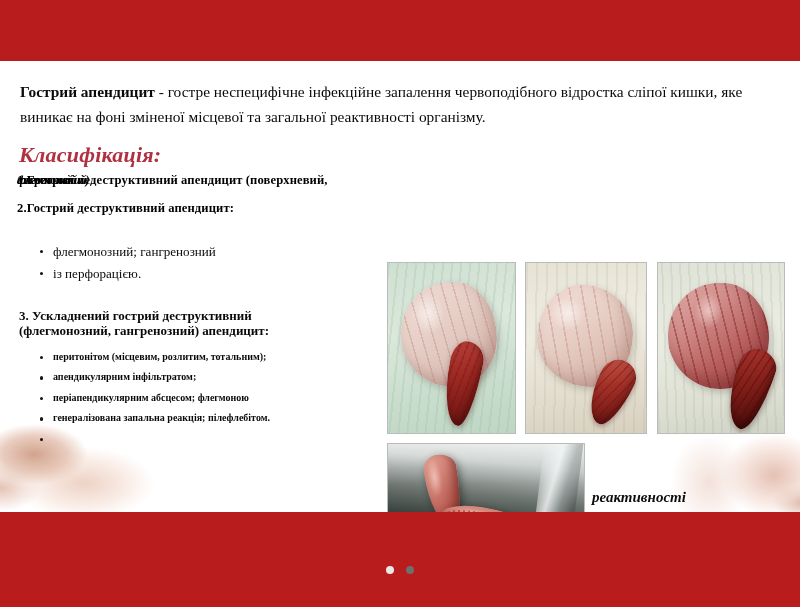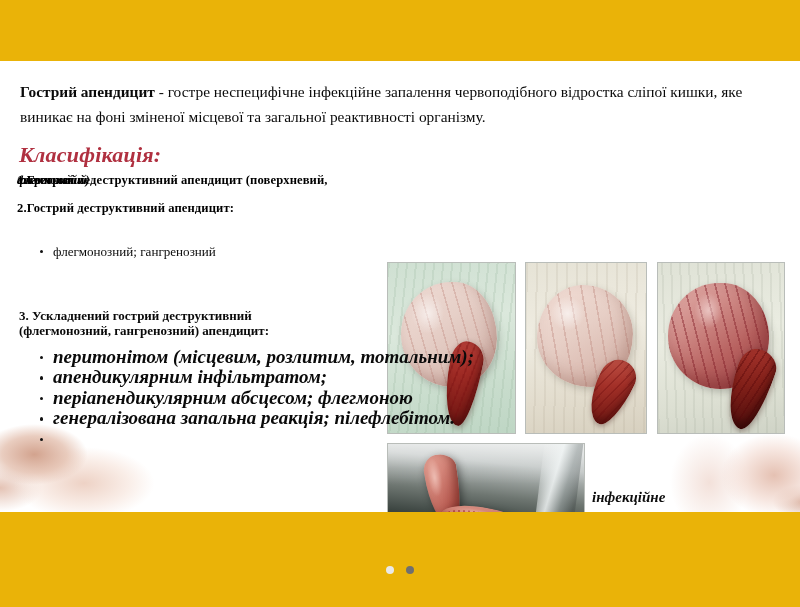--- a/index.html
+++ b/index.html
@@ -9,21 +9,21 @@
     height: 607px;
     background: #000000;
     overflow: hidden;
     font-family: "Liberation Serif", "DejaVu Serif", serif;
   }
 
   #viewer {
     position: relative;
     width: 800px;
     height: 607px;
-    background: #eab308;
+    background: #b91c1c;
   }
 
   
   #slide {
     position: absolute;
     left: 0;
     top: 61px;
     width: 800px;
     height: 451px;
     background: #ffffff;
@@ -154,21 +154,21 @@
     font-size: 13px;
     font-weight: bold;
     color: #0a0a0a;
     white-space: nowrap;
     line-height: 19px;
   }
   #sub-3a { top: 245px; }
   #sub-3b { top: 260px; }
 
   #bullets-b { left: 37px; top: 286px; }
-  #bullets-b li { font-weight: bold; font-size: 19px; line-height: 20.4px; font-style: italic; }
+  #bullets-b li { font-weight: bold; font-size: 10px; line-height: 20.4px; }
 
   #caption-kat {
     position: absolute;
     left: 592px;
     top: 428px;
     font-size: 15px;
     font-weight: bold;
     font-style: italic;
     color: #0d0d0d;
     z-index: 4;
@@ -397,34 +397,35 @@
 
       <div id="overlap-line">
         <span class="layer" id="ol-a">1.Гострий недеструктивний апендицит (поверхневий,</span>
         <span class="layer" id="ol-b">флегмонозний)</span>
         <span class="layer" id="ol-c">2.Гострий деструктивний апендицит:</span>
         <span class="layer" id="ol-d">гангренозний</span>
       </div>
 
       <ul class="bul" id="bullets-a">
         <li>флегмонозний; гангренозний</li>
+        <li>із перфорацією.</li>
       </ul>
 
       <div class="subhead" id="sub-3a">3. Ускладнений гострий деструктивний</div>
       <div class="subhead" id="sub-3b">(флегмонозний, гангренозний) апендицит:</div>
 
       <ul class="bul" id="bullets-b">
         <li>перитонітом (місцевим, розлитим, тотальним);</li>
         <li>апендикулярним інфільтратом;</li>
         <li>періапендикулярним абсцесом; флегмоною</li>
         <li>генералізована запальна реакція;  пілефлебітом.</li>
         <li></li>
       </ul>
 
-      <div id="caption-kat">інфекційне</div>
+      <div id="caption-kat">реактивності</div>
     </div>
 
     <div class="panel" id="panel-1">
       <div class="art" id="art-1"></div>
     </div>
 
     <div class="panel" id="panel-2">
       <div class="art" id="art-2"></div>
     </div>
 

